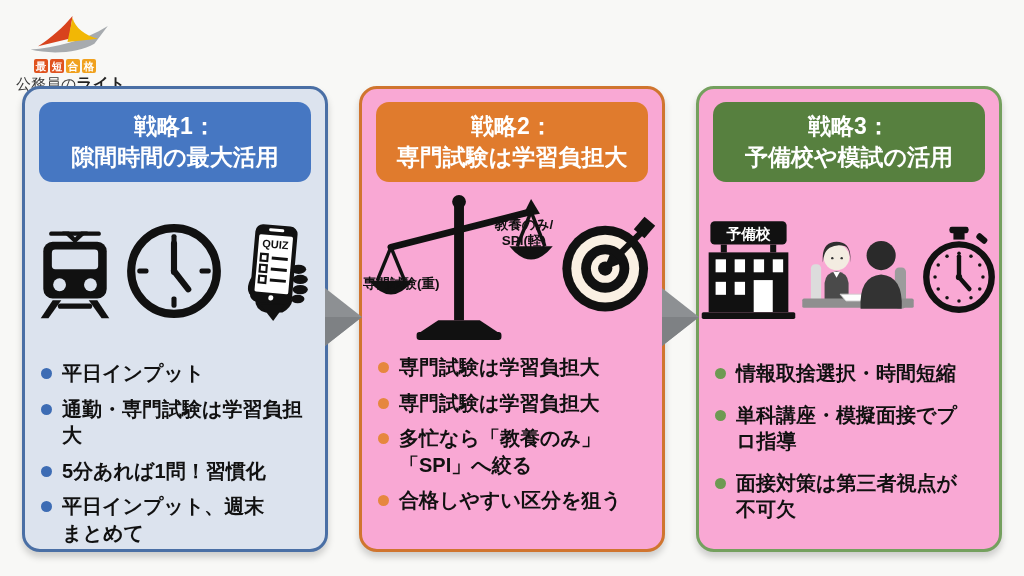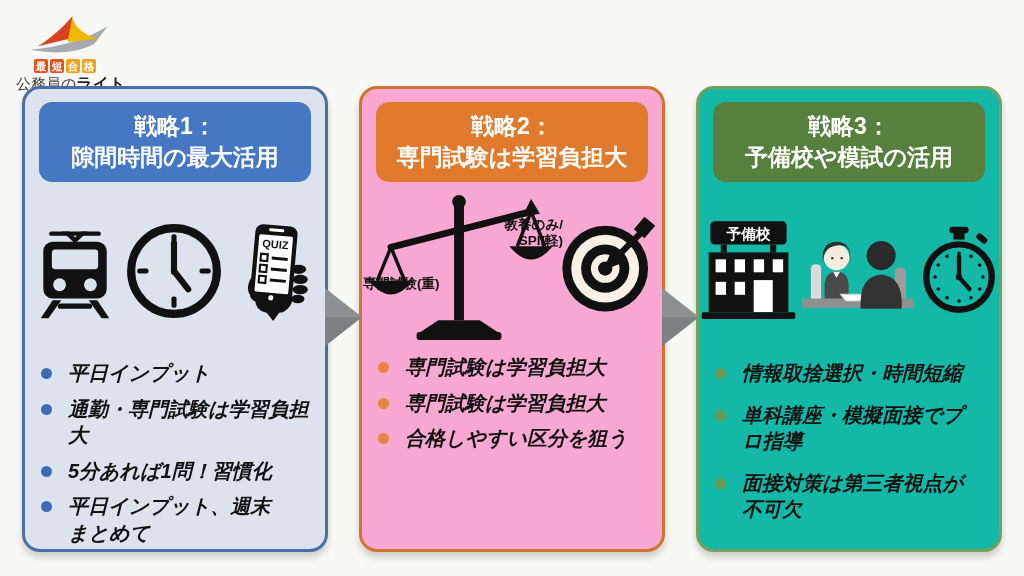--- a/index.html
+++ b/index.html
@@ -32,54 +32,54 @@
   }
 
   
   .cards { position:absolute; top:86px; left:22px; width:1004px; height:466px; display:flex; }
   .card {
     flex:0 0 306px; width:306px; border:3px solid; border-radius:18px;
     box-shadow:0 5px 7px rgba(0,0,0,0.18);
   }
   .card1 { background:#dce3ee; border-color:#4a6fa5; }
   .card2 { background:#f9a8d4; border-color:#d0752f; }
-  .card3 { background:#14b8a6; border-color:#74a05e; }
+  .card3 { background:#f9a8d4; border-color:#74a05e; }
 
   .card-header {
     margin:13px 14px 0; padding:9px 4px; border-radius:13px;
     text-align:center; color:#fff; font-weight:bold; font-size:23px; line-height:1.35;
   }
   .card1 .card-header { background:#4677c2; }
   .card2 .card-header { background:#e07b2d; }
   .card3 .card-header { background:#57803f; }
 
   .icons-row {
     height:150px; margin-top:14px; display:flex;
     align-items:center; justify-content:center; gap:5px;
   }
   .card2 .icons-row { margin-top:8px; gap:2px; }
 
   .bullets { list-style:none; margin:14px 8px 0 16px; }
-  .bullets li { display:flex; gap:16px; margin-bottom:9px;font-style:italic; }
+  .bullets li { display:flex; gap:10px; margin-bottom:9px; }
   .card3 .bullets li { margin-bottom:15px; }
   .dot { flex:0 0 11px; width:11px; height:11px; border-radius:50%; margin-top:8px; }
   .card1 .dot { background:#3d6cb4; }
   .card2 .dot { background:#e6873f; }
   .card3 .dot { background:#6d9a52; }
   .bullet-text { font-size:20px; font-weight:bold; line-height:1.33; white-space:pre-line; color:#111; }
 
   
   .arrow-gap { flex:0 0 31px; position:relative; }
   .arrow-gap svg { position:absolute; left:-3px; top:202px; }
 
   
   .scale-wrap { position:relative; width:188px; height:150px; flex:0 0 188px; }
   .scale-label { position:absolute; font-weight:bold; font-size:13.5px; color:#111; line-height:1.15; }
   .scale-label.left { left:-4px; top:58px; white-space:nowrap;margin-top:28px; }
-  .scale-label.right { left:118px; top:27px; width:78px; text-align:right; }
+  .scale-label.right { left:118px; top:27px; width:78px; text-align:center; }
 
   
 </style>
 </head>
 <body>
 
 <div class="page">
 
   <div class="logo">
     <svg class="logo-swoosh" width="96" height="42" viewBox="0 0 110 50">
@@ -222,20 +222,25 @@
         <li>
             <span class="dot"></span>
             <span class="bullet-text">専門試験は学習負担大</span>
           </li>
         <li>
             <span class="dot"></span>
             <span class="bullet-text">専門試験は学習負担大</span>
           </li>
         <li>
             <span class="dot"></span>
+            <span class="bullet-text">多忙なら「教養のみ」
+「SPI」へ絞る</span>
+          </li>
+        <li>
+            <span class="dot"></span>
             <span class="bullet-text">合格しやすい区分を狙う</span>
           </li>
       </ul>
     </section>
 
     <div class="arrow-gap">
       <svg width="37" height="58" viewBox="0 0 37 58">
         <polygon points="0,0 37,29 0,58" fill="#8d9093"></polygon>
         <polygon points="0,29 37,29 0,58" fill="#7e8184"></polygon>
       </svg>

